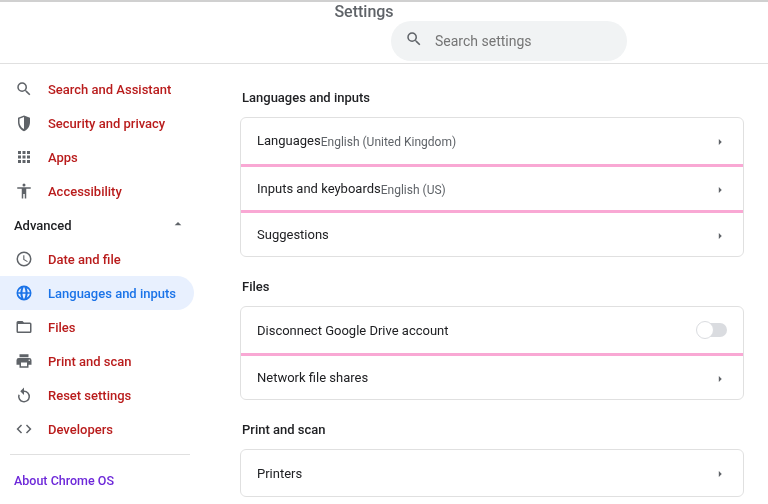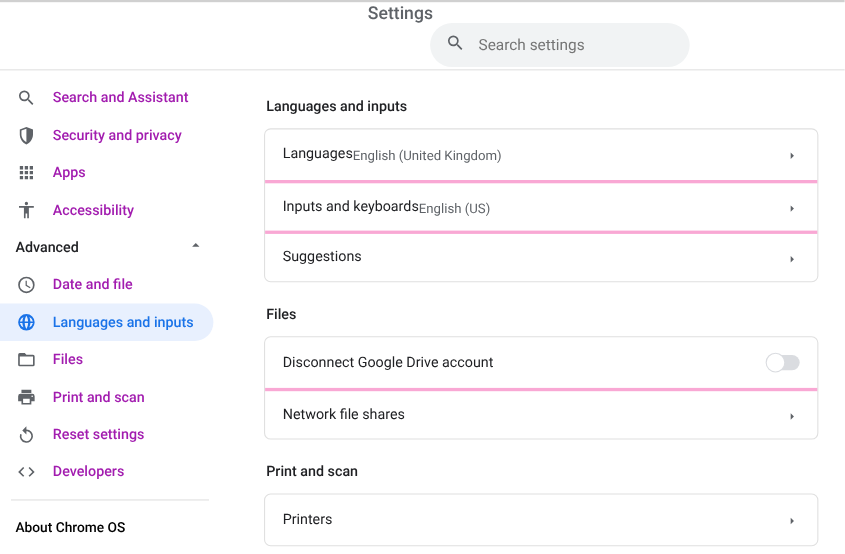--- a/index.html
+++ b/index.html
@@ -5,29 +5,29 @@
   * { box-sizing: border-box; margin: 0; padding: 0; font-family: "Roboto", "Segoe UI", Arial, sans-serif; }
   body { background: #fff; width: 768px; height: 504px; overflow: hidden; color: #202124; }
   .topbar { height: 64px; border-bottom: 1px solid #e0e0e0; border-top: 2px solid #d0d0d0; display: flex; align-items: center; padding: 0 18px; flex-direction: column; }
   .topbar-title { font-size: 16px; color: #5f6368; font-weight: 500; flex: 0 0 auto; margin-right: 40px; }
   .search-wrap { flex: 0 0 340px; margin-left: 250px; }
   .search-box { display: flex; align-items: center; background: #f1f3f4; border-radius: 22px; height: 40px; padding: 0 14px; }
   .search-box svg { width: 18px; height: 18px; fill: #5f6368; margin-right: 12px; }
   .search-box input { border: none; background: transparent; outline: none; font-size: 14px; color: #5f6368; width: 100%; }
   .layout { display: flex; height: calc(504px - 64px); }
   .sidebar { width: 200px; padding-top: 8px; border-right: none; }
-  .side-item { display: flex; align-items: center; height: 34px; padding: 0 14px; font-size: 13px; font-weight: 500; color: #a21caf; cursor: pointer; border-radius: 0 17px 17px 0; margin-right: 6px; }
+  .side-item { display: flex; align-items: center; height: 34px; padding: 0 14px; font-size: 13px; font-weight: 500; color: #b91c1c; cursor: pointer; border-radius: 0 17px 17px 0; margin-right: 6px; }
   .side-item .ic { width: 20px; height: 20px; margin-right: 14px; display: flex; align-items: center; justify-content: center; }
   .side-item .ic svg { width: 18px; height: 18px; fill: #5f6368; }
   .side-item.active { background: #e8f0fe; color: #1a73e8; }
   .side-item.active .ic svg { fill: #1a73e8; }
   .adv-header { display: flex; align-items: center; justify-content: space-between; padding: 0 14px; height: 34px; font-size: 13px; font-weight: 500; cursor: pointer; }
   .adv-header svg { width: 16px; height: 16px; fill: #5f6368; }
   .divider { border-top: 1px solid #e0e0e0; margin: 8px 10px; }
-  .about { padding: 10px 14px; font-size: 12.5px; font-weight: 500; color: #000000; cursor: pointer; }
+  .about { padding: 10px 14px; font-size: 12.5px; font-weight: 500; color: #6d28d9; cursor: pointer; }
   .main { flex: 1; padding: 18px 24px 0 40px; overflow-y: auto; }
   .section-title { font-size: 13px; font-weight: 500; color: #202124; margin: 8px 0 12px 2px; }
   .card { border: 1px solid #e0e0e0; border-radius: 6px; margin-bottom: 22px; background: #fff; }
   .row { display: flex; align-items: center; justify-content: space-between; padding: 12px 16px; min-height: 46px; cursor: pointer; }
   .row + .row { border-top: 3px solid #f9a8d4; }
   .row-text { display: flex; flex-direction: row; }
   .row-label { font-size: 13px; color: #202124; }
   .row-sub { font-size: 12px; color: #5f6368; margin-top: 2px; }
   .chev { width: 14px; height: 14px; }
   .chev svg { width: 14px; height: 14px; fill: #5f6368; }

